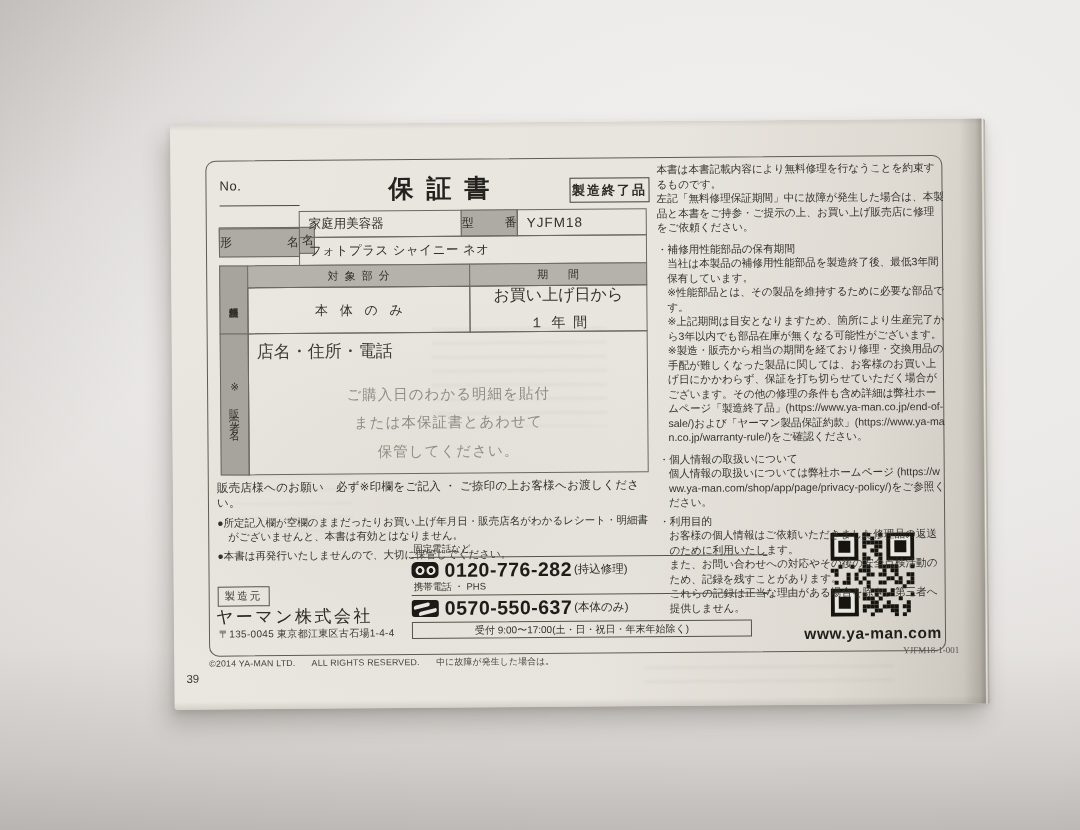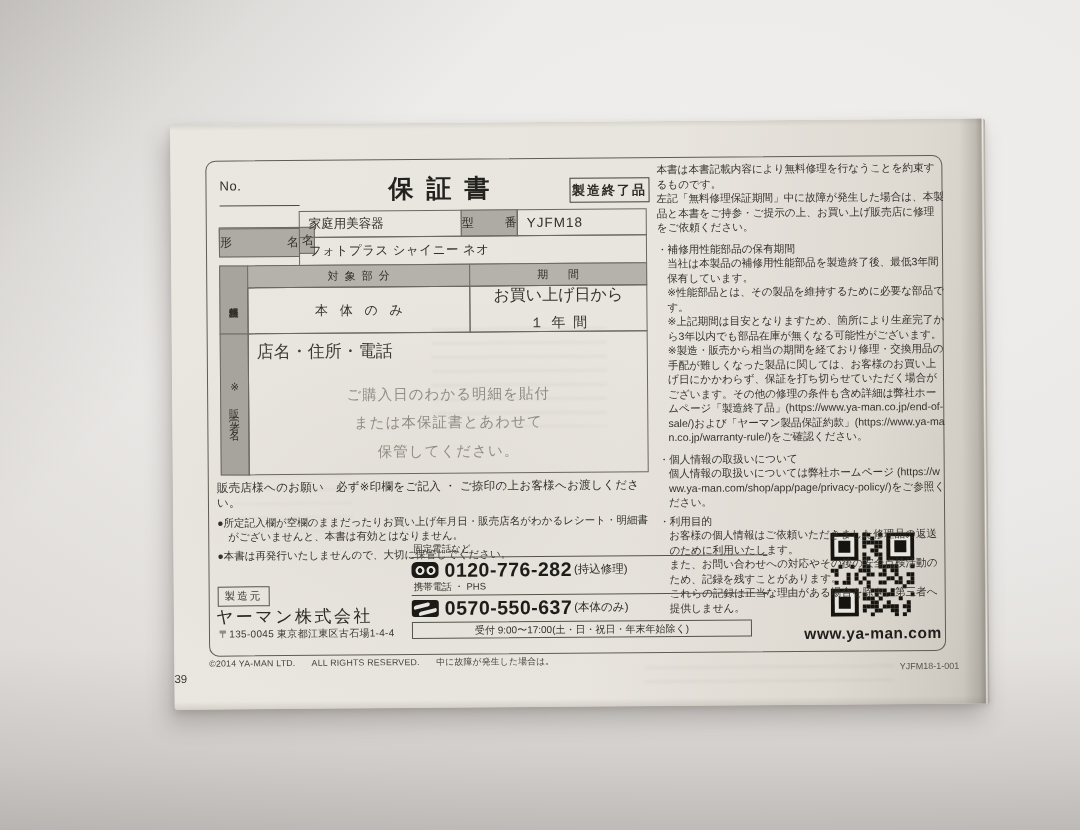--- a/index.html
+++ b/index.html
@@ -124,22 +124,22 @@
   .rcol { position:absolute; left:450px; top:4px; width:288px; font-size:10.6px; line-height:1.37;
           color:#33322c; word-break:break-all; }
   .rcol p { margin:0; }
   .rcol .gap  { margin-top:7px; }
   .rcol .gap2 { margin-top:4px; }
   .rcol .ind  { padding-left:10px; }
 
   
   .copyright { position:absolute; left:35px; top:534px; font-size:8.8px; color:#45443e; letter-spacing:0.2px; }
   .copyright span { margin-right:14px; }
-  .doccode { position:absolute; left:660px; top:542px; width:125px; text-align:right; font-size:9px; color:#55534c; }
-  .pageno { position:absolute; left:0; top:548px; font-size:11.5px; color:#3c3b35; }
+  .doccode { position:absolute; left:660px; top:526px; width:125px; text-align:right; font-size:9px; color:#55534c;font-family:Liberation Serif, serif; }
+  .pageno { position:absolute; left:12px; top:548px; font-size:11.5px; color:#3c3b35; }
 
   
   .ghost { position:absolute; filter:blur(1.3px); opacity:0.5; pointer-events:none;
            background:repeating-linear-gradient(to bottom, rgba(108,112,100,0.10) 0 3px, rgba(0,0,0,0) 3px 14px); }
   .g1 { left:260px; top:205px; width:175px; height:100px; }
   .g2 { left:470px; top:545px; width:250px; height:28px; }
   .g3 { left:60px;  top:350px; width:120px; height:60px; opacity:0.35; }
 </style>
 </head>
 <body>

